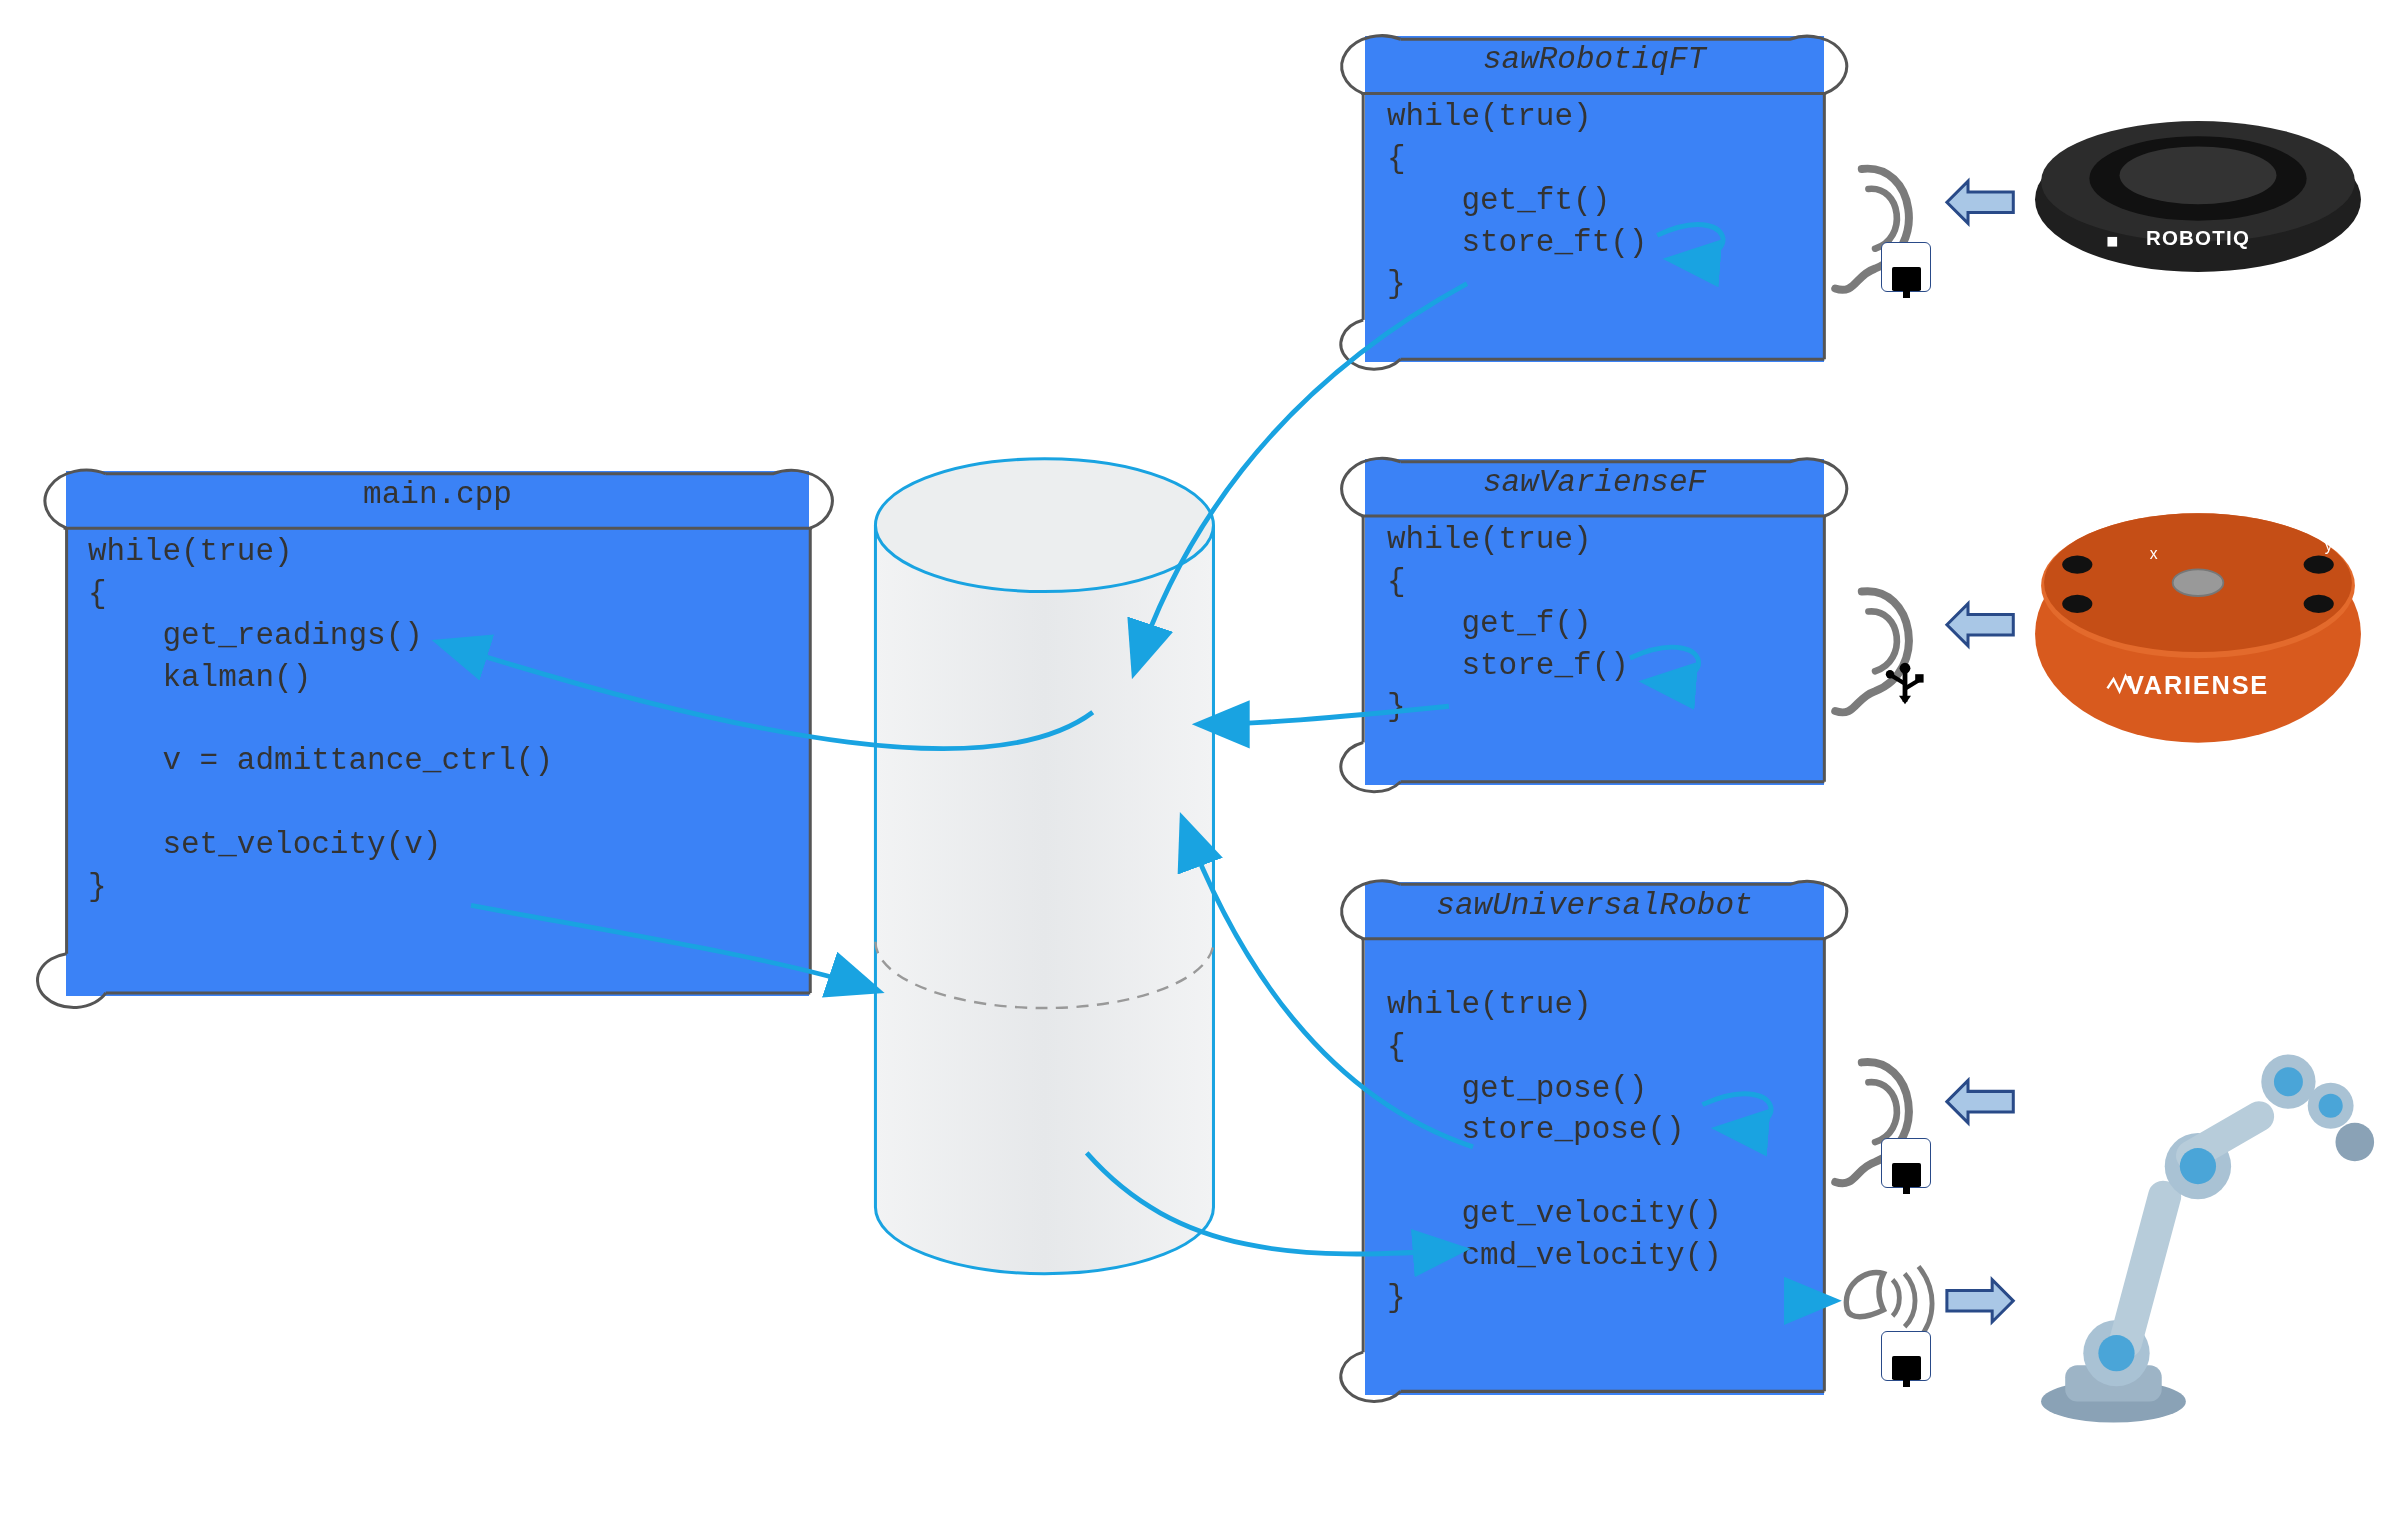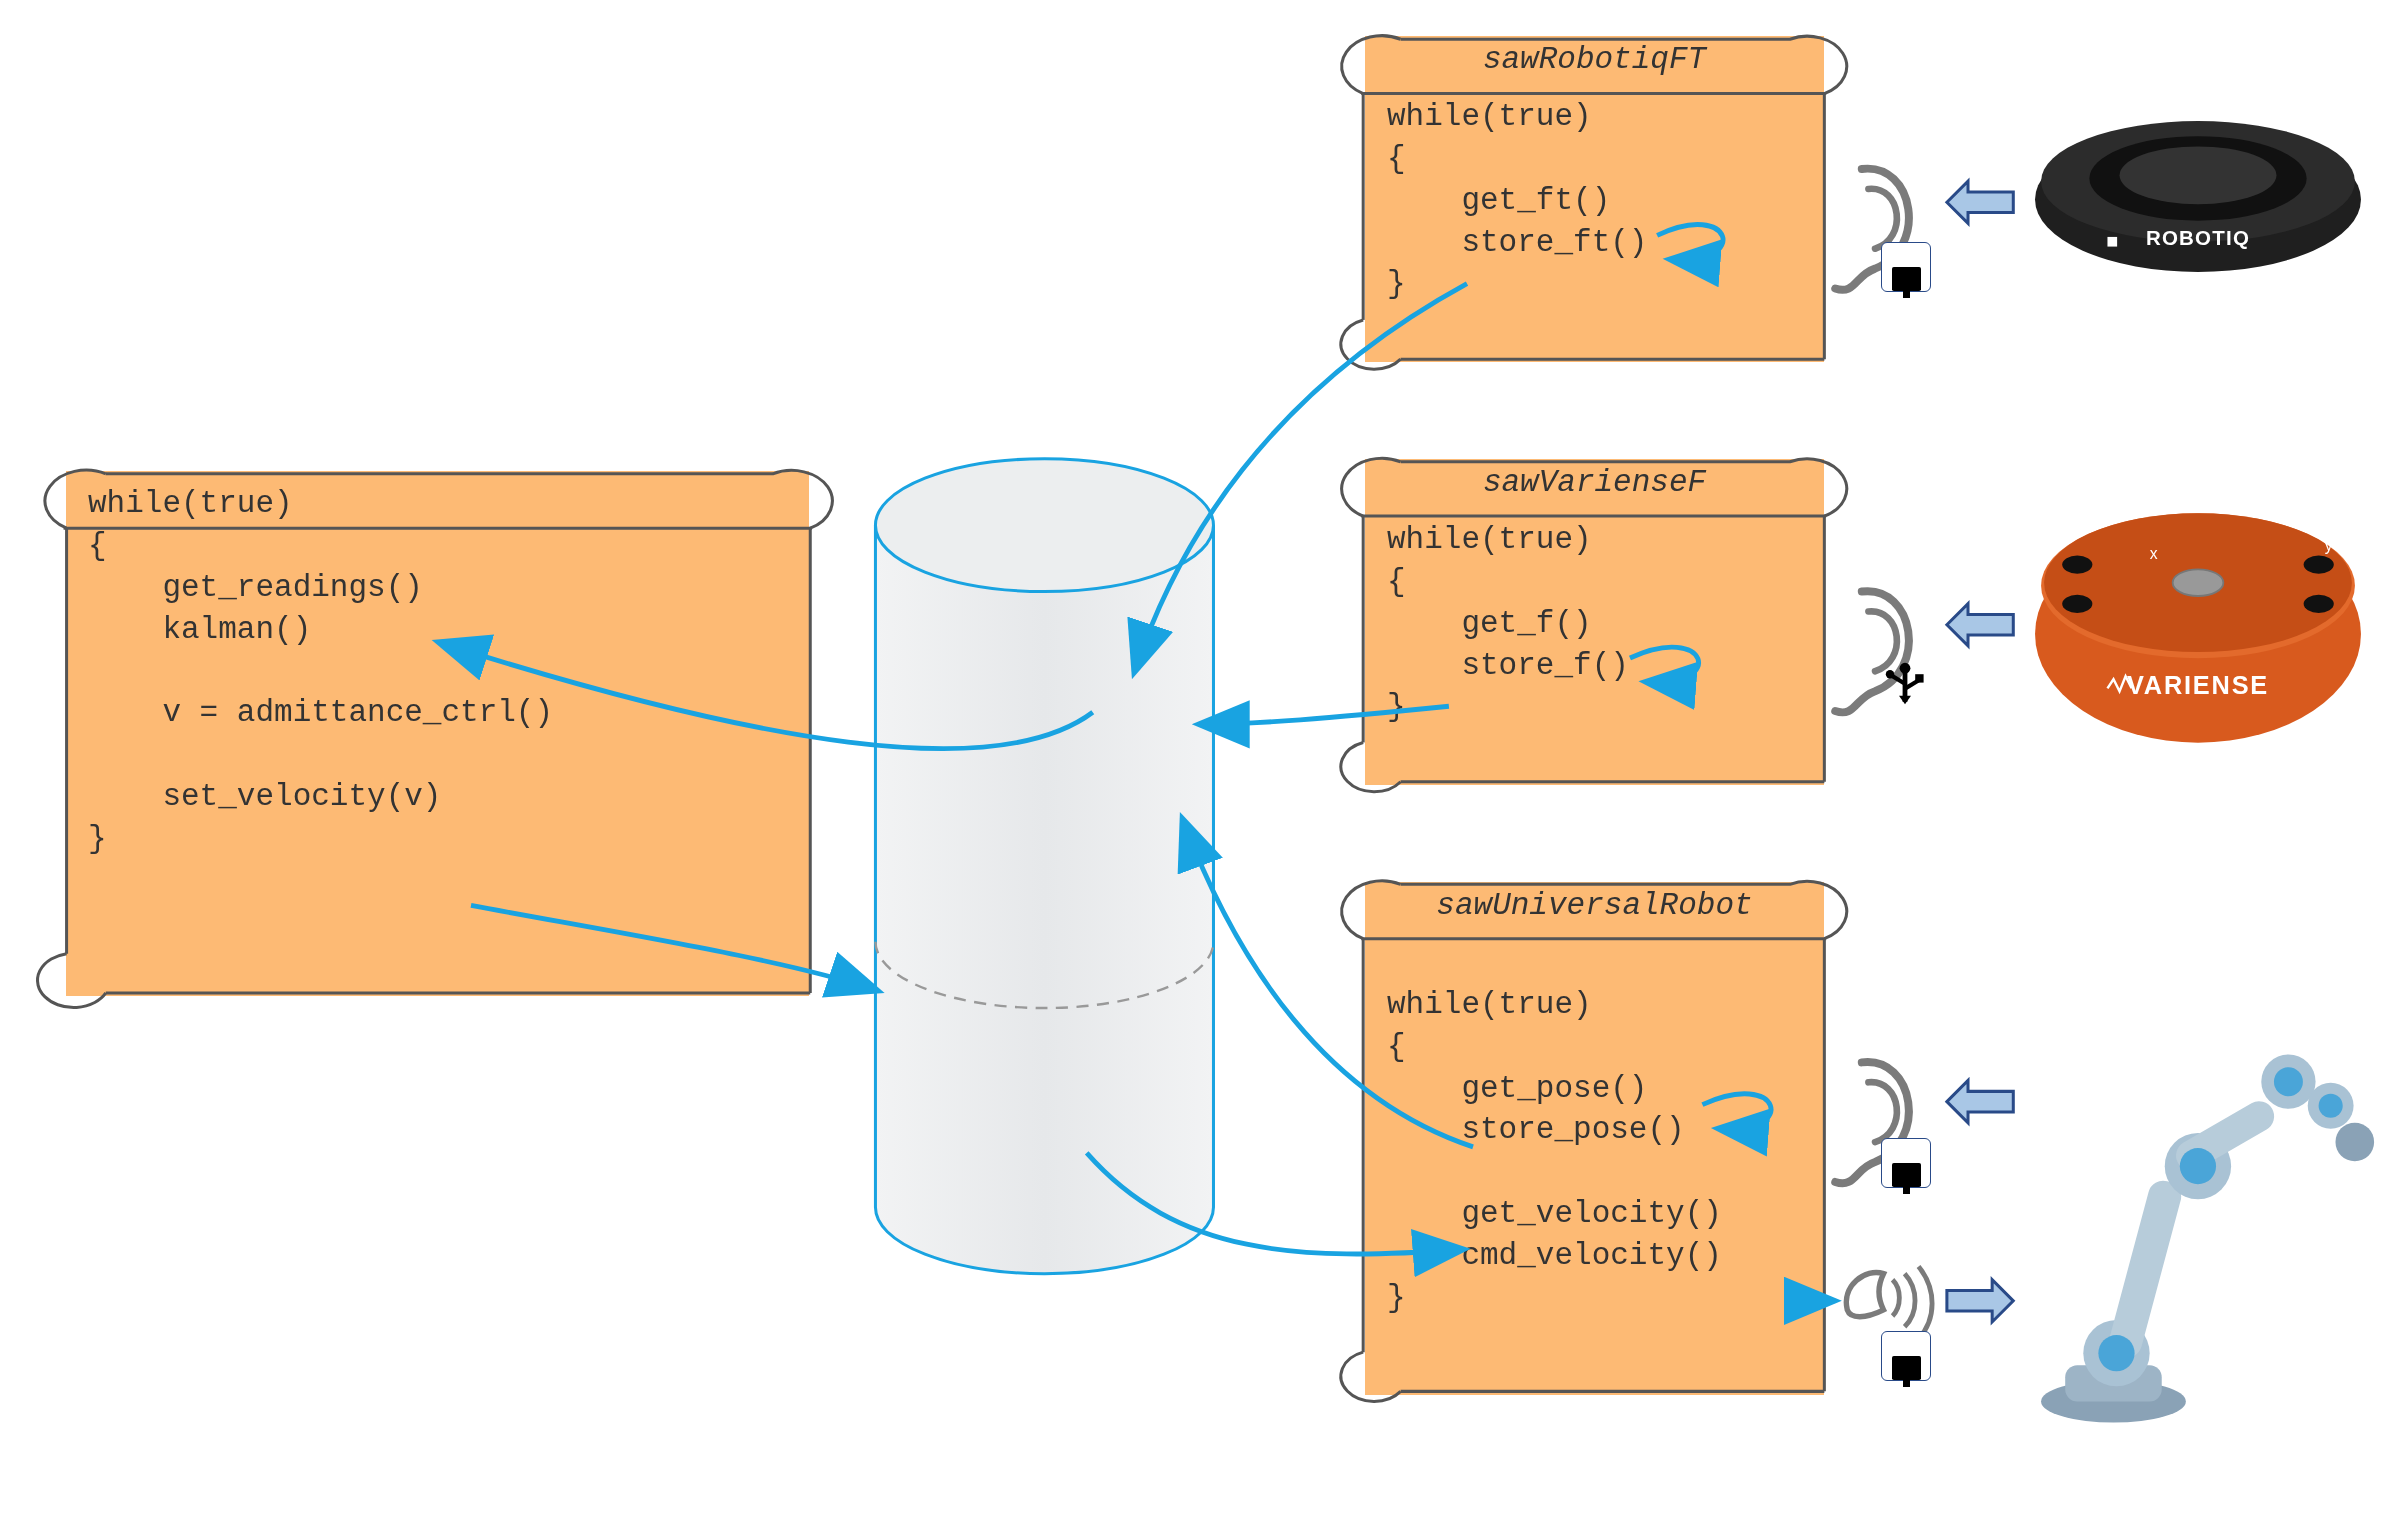--- a/index.html
+++ b/index.html
@@ -17,21 +17,21 @@
   svg.overlay {
     position: absolute;
     left: 0;
     top: 0;
     width: 2401px;
     height: 1529px;
     pointer-events: none;
   }
   .scroll-box {
     position: absolute;
-    background: #fdba74;
+    background: #3b82f6;
   }
   .scroll-title {
     text-align: center;
     font-size: 31px;
     font-family: "Consolas", "Courier New", monospace;
     padding-top: 6px;
     height: 42px;
   }
   .scroll-title.italic {
     font-style: italic;
@@ -92,20 +92,21 @@
   }
 </style>
 </head>
 <body>
 
 <div class="canvas">
 
   <div class="mem-label" style="left:933px; top:586px;">Shared Memory</div>
 
   <div class="scroll-box" style="left:66px; top:471px; width:743px; height:525px;">
+    <div class="scroll-title">main.cpp</div>
     <div class="code-body"><span>while(true)</span>
 <span>{</span>
 <span>    get_readings()</span>
 <span>    kalman()</span>
 <span></span>
 <span>    v = admittance_ctrl()</span>
 <span></span>
 <span>    set_velocity(v)</span>
 <span>}</span></div>
   </div>

